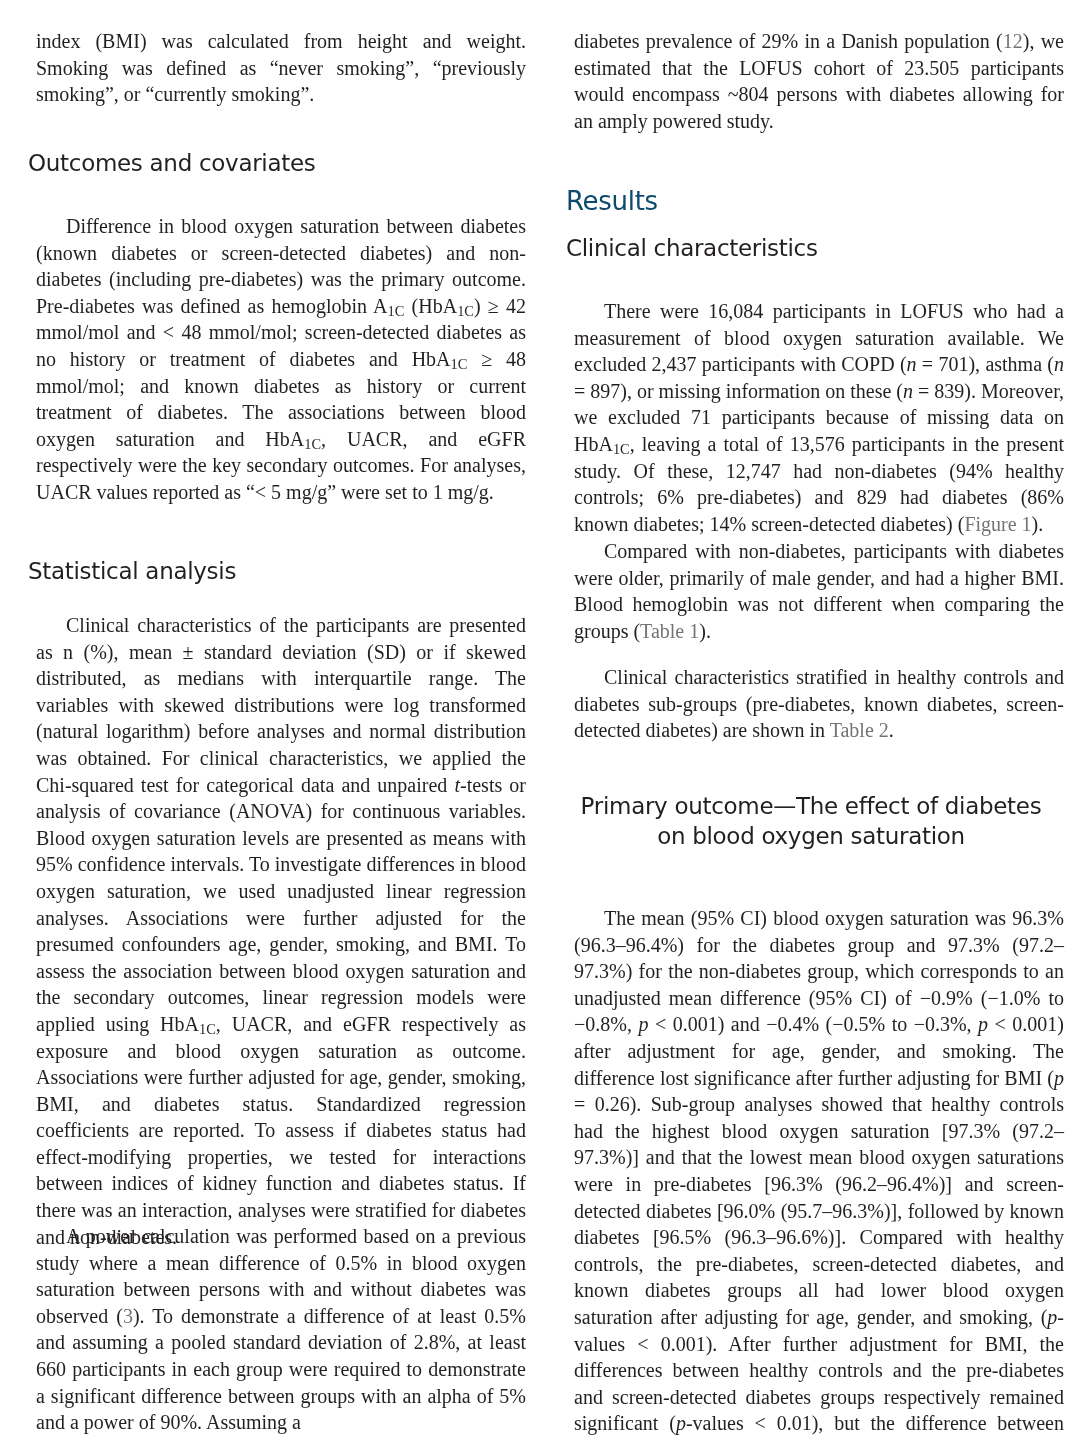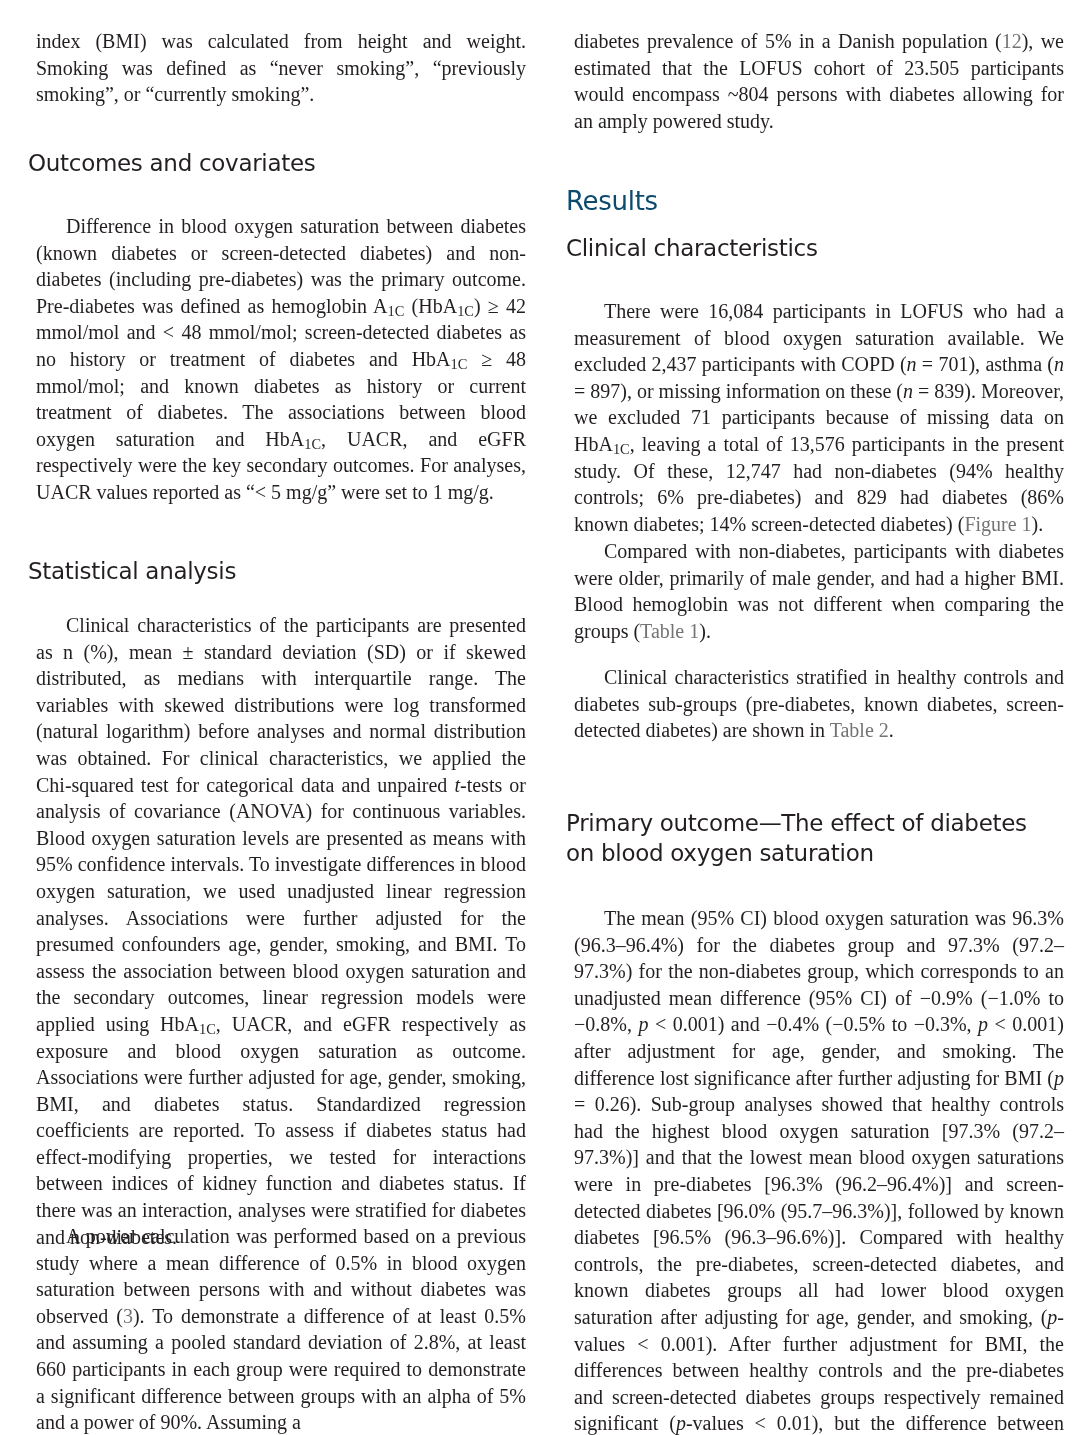--- a/index.html
+++ b/index.html
@@ -10,20 +10,21 @@
   p.body {
     font-family: "Liberation Serif", "DejaVu Serif", serif;
     font-size: 20px; line-height: 26.6px; margin: 8px;
     text-align: justify; hyphens: none;
   }
   p.indent { text-indent: 30px; }
   h2.sec {
     font-family: "DejaVu Sans", "Liberation Sans", sans-serif;
     font-weight: normal; font-size: 23px; line-height: 30px; margin: 0; color: #231f20;
     letter-spacing: -0.3px;
+    text-align: center;
   }
   h1.major {
     font-family: "DejaVu Sans", "Liberation Sans", sans-serif;
     font-weight: normal; font-size: 26px; line-height: 32px; margin: 0; color: #0c4a6e;
     letter-spacing: -0.3px;
   }
   a.ref { color: #737373; text-decoration: none; }
   sub.s { font-size: 72%; vertical-align: -3px; line-height: 0; }
   i { font-style: italic; }
 </style>
@@ -38,28 +39,28 @@
   <p class="body indent" style="position:absolute; top:205px; width:490px;"><span>Difference in blood oxygen saturation between diabetes (known diabetes or screen-detected diabetes) and non-diabetes (including pre-diabetes) was the primary outcome. Pre-diabetes was defined as hemoglobin A</span><sub class="s">1C</sub><span> (HbA</span><sub class="s">1C</sub><span>) ≥ 42 mmol/mol and &lt; 48 mmol/mol; screen-detected diabetes as no history or treatment of diabetes and HbA</span><sub class="s">1C</sub><span> ≥ 48 mmol/mol; and known diabetes as history or current treatment of diabetes. The associations between blood oxygen saturation and HbA</span><sub class="s">1C</sub><span>, UACR, and eGFR respectively were the key secondary outcomes. For analyses, UACR values reported as “&lt; 5 mg/g” were set to 1 mg/g.</span></p>
 
   <h2 class="sec" style="position:absolute; top:547px;margin-top:9px;">Statistical analysis</h2>
 
   <p class="body indent" style="position:absolute; top:604px; width:490px;"><span>Clinical characteristics of the participants are presented as n (%), mean ± standard deviation (SD) or if skewed distributed, as medians with interquartile range. The variables with skewed distributions were log transformed (natural logarithm) before analyses and normal distribution was obtained. For clinical characteristics, we applied the Chi-squared test for categorical data and unpaired </span><i>t</i><span>-tests or analysis of covariance (ANOVA) for continuous variables. Blood oxygen saturation levels are presented as means with 95% confidence intervals. To investigate differences in blood oxygen saturation, we used unadjusted linear regression analyses. Associations were further adjusted for the presumed confounders age, gender, smoking, and BMI. To assess the association between blood oxygen saturation and the secondary outcomes, linear regression models were applied using HbA</span><sub class="s">1C</sub><span>, UACR, and eGFR respectively as exposure and blood oxygen saturation as outcome. Associations were further adjusted for age, gender, smoking, BMI, and diabetes status. Standardized regression coefficients are reported. To assess if diabetes status had effect-modifying properties, we tested for interactions between indices of kidney function and diabetes status. If there was an interaction, analyses were stratified for diabetes and non-diabetes.</span></p>
 
   <p class="body indent" style="position:absolute; top:1215px; width:490px;"><span>A power calculation was performed based on a previous study where a mean difference of 0.5% in blood oxygen saturation between persons with and without diabetes was observed (</span><a class="ref" href="#">3</a><span>). To demonstrate a difference of at least 0.5% and assuming a pooled standard deviation of 2.8%, at least 660 participants in each group were required to demonstrate a significant difference between groups with an alpha of 5% and a power of 90%. Assuming a</span></p>
 </div>
 
 <div class="col col-right">
-  <p class="body" style="position:absolute; top:20px; width:490px;"><span>diabetes prevalence of 5% in a Danish population (</span><a class="ref" href="#">12</a><span>), we estimated that the LOFUS cohort of 23.505 participants would encompass ~804 persons with diabetes allowing for an amply powered study.</span></p>
+  <p class="body" style="position:absolute; top:20px; width:490px;"><span>diabetes prevalence of 29% in a Danish population (</span><a class="ref" href="#">12</a><span>), we estimated that the LOFUS cohort of 23.505 participants would encompass ~804 persons with diabetes allowing for an amply powered study.</span></p>
 
   <h1 class="major" style="position:absolute; top:185px;">Results</h1>
 
   <h2 class="sec" style="position:absolute; top:233px;">Clinical characteristics</h2>
 
   <p class="body indent" style="position:absolute; top:290px; width:490px;"><span>There were 16,084 participants in LOFUS who had a measurement of blood oxygen saturation available. We excluded 2,437 participants with COPD (</span><i>n</i><span> = 701), asthma (</span><i>n</i><span> = 897), or missing information on these (</span><i>n</i><span> = 839). Moreover, we excluded 71 participants because of missing data on HbA</span><sub class="s">1C</sub><span>, leaving a total of 13,576 participants in the present study. Of these, 12,747 had non-diabetes (94% healthy controls; 6% pre-diabetes) and 829 had diabetes (86% known diabetes; 14% screen-detected diabetes) (</span><a class="ref" href="#">Figure 1</a><span>).</span></p>
 
   <p class="body indent" style="position:absolute; top:530px; width:490px;"><span>Compared with non-diabetes, participants with diabetes were older, primarily of male gender, and had a higher BMI. Blood hemoglobin was not different when comparing the groups (</span><a class="ref" href="#">Table 1</a><span>).</span></p>
 
   <p class="body indent" style="position:absolute; top:656px; width:490px;"><span>Clinical characteristics stratified in healthy controls and diabetes sub-groups (pre-diabetes, known diabetes, screen-detected diabetes) are shown in </span><a class="ref" href="#">Table 2</a><span>.</span></p>
 
-  <h2 class="sec" style="position:absolute; top:808px; width:490px;">Primary outcome—The effect of diabetes on blood oxygen saturation</h2>
+  <h2 class="sec" style="position:absolute; top:791px; width:490px;">Primary outcome—The effect of diabetes on blood oxygen saturation</h2>
 
   <p class="body indent" style="position:absolute; top:897px; width:490px;"><span>The mean (95% CI) blood oxygen saturation was 96.3% (96.3–96.4%) for the diabetes group and 97.3% (97.2–97.3%) for the non-diabetes group, which corresponds to an unadjusted mean difference (95% CI) of −0.9% (−1.0% to −0.8%, </span><i>p</i><span> &lt; 0.001) and −0.4% (−0.5% to −0.3%, </span><i>p</i><span> &lt; 0.001) after adjustment for age, gender, and smoking. The difference lost significance after further adjusting for BMI (</span><i>p</i><span> = 0.26). Sub-group analyses showed that healthy controls had the highest blood oxygen saturation [97.3% (97.2–97.3%)] and that the lowest mean blood oxygen saturations were in pre-diabetes [96.3% (96.2–96.4%)] and screen-detected diabetes [96.0% (95.7–96.3%)], followed by known diabetes [96.5% (96.3–96.6%)]. Compared with healthy controls, the pre-diabetes, screen-detected diabetes, and known diabetes groups all had lower blood oxygen saturation after adjusting for age, gender, and smoking, (</span><i>p</i><span>-values &lt; 0.001). After further adjustment for BMI, the differences between healthy controls and the pre-diabetes and screen-detected diabetes groups respectively remained significant (</span><i>p</i><span>-values &lt; 0.01), but the difference between healthy controls and known diabetes lost significance (</span><i>p</i><span> = 0.42) (</span><a class="ref" href="#">Figure 2</a><span>).</span></p>
 </div>
 
 </body></html>

